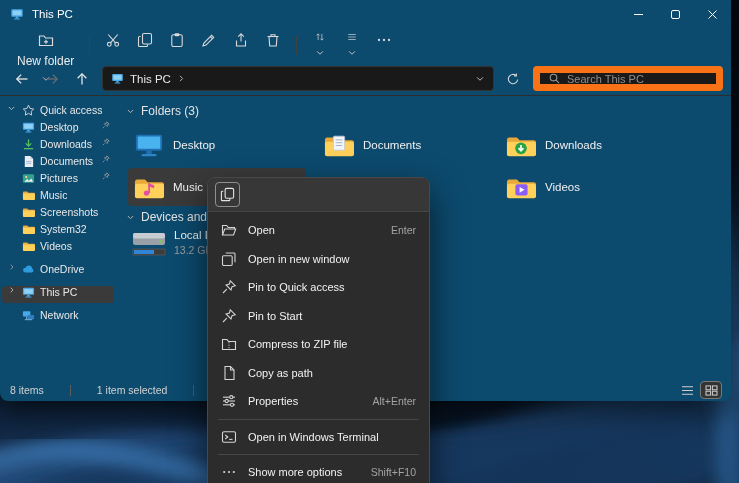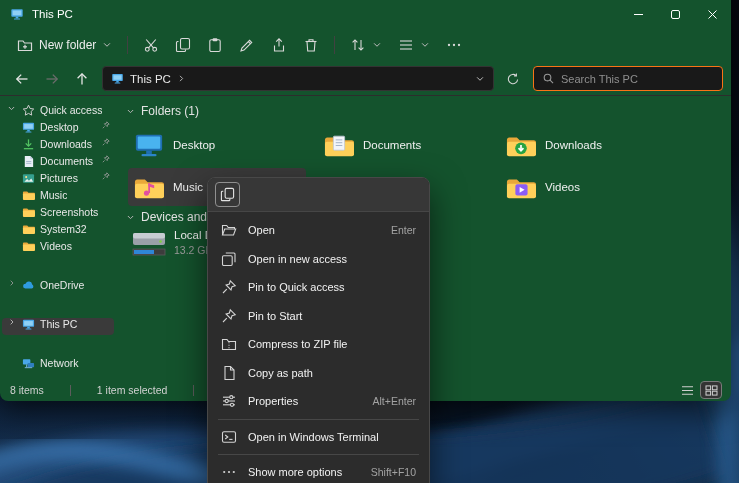--- a/index.html
+++ b/index.html
@@ -11,54 +11,54 @@
   .wallpaper { position:absolute; inset:0; z-index:0;
     background:
       radial-gradient(90% 60% at 12% 108%, rgba(66,122,180,.55) 0%, rgba(30,70,120,.35) 35%, transparent 65%),
       radial-gradient(70% 45% at 55% 118%, rgba(26,62,105,.8) 0%, transparent 60%),
       radial-gradient(55% 80% at 101% 80%, rgba(47,107,166,.5) 0%, transparent 60%),
       linear-gradient(180deg,#04070d 0%,#071120 55%,#0a1829 100%);
   }
   .wp-svg { position:absolute; inset:0; }
 
   
-  .window { position:absolute; left:0; top:0; width:731px; height:401px; background:#14532d;
+  .window { position:absolute; left:0; top:0; width:731px; height:401px; background:#0c4a6e;
     border-radius:0 0 8px 8px; overflow:hidden; z-index:1; box-shadow:0 10px 30px rgba(0,0,0,.65);
     display:flex; flex-direction:column; }
 
   .titlebar { height:28px; display:flex; align-items:center; padding-left:10px; flex:0 0 auto; }
   .titlebar-title { font-size:11.5px; color:#fff; margin-left:8px; }
   .win-controls { margin-left:auto; display:flex; height:100%; }
   .win-btn { width:37px; height:100%; display:flex; align-items:center; justify-content:center; }
 
   .toolbar { height:34px; display:flex; align-items:center; padding:0 10px; flex:0 0 auto; gap:2px; }
-  .tb-btn { height:26px; border-radius:4px; display:flex; align-items:center; gap:6px; padding:0 7px; color:#e8e8e8; }
+  .tb-btn { height:26px; border-radius:4px; display:flex; align-items:center; gap:6px; padding:0 7px; color:#e8e8e8;flex-direction:column; }
   .tb-label { font-size:12px; color:#ececec; }
   .tb-sep { width:1px; height:18px; background:#414141; margin:0 6px; }
 
   .navbar { height:34px; display:flex; align-items:center; padding:0 8px; gap:3px; flex:0 0 auto; border-bottom:1px solid #2d2d2d; }
   .nav-btn { width:27px; height:26px; display:flex; align-items:center; justify-content:center; border-radius:4px; }
   .addressbar { width:392px; height:25px; background:#191919; border:1px solid #333; border-radius:4px;
     display:flex; align-items:center; gap:6px; padding:0 8px; margin-left:4px; }
   .crumb-text { font-size:11.5px; color:#e8e8e8; }
   .addr-caret { margin-left:auto; }
   .refresh-btn { width:26px; height:26px; display:flex; align-items:center; justify-content:center; margin:0 3px; }
-  .searchbox { width:190px; height:25px; background:#191919; border:1px solid #f97316; border-radius:4px;
+  .searchbox { width:190px; height:25px; background:#191919; border:7px solid #f97316; border-radius:4px;
     display:flex; align-items:center; gap:6px; padding:0 8px; margin-left:auto; }
   .searchbox input { background:transparent; border:none; outline:none; color:#cfcfcf; font-size:11px; width:140px;
     font-family:"Liberation Sans","DejaVu Sans",sans-serif; }
   .searchbox input::placeholder { color:#8f8f8f; }
 
   .bodyrow { flex:1; display:flex; min-height:0; }
 
   
   .sidebar { width:118px; flex:0 0 auto; padding-top:8px; }
   .side-item { height:17px; display:flex; align-items:flex-start; gap:5px; margin:0 4px 0 2px; padding:0 4px; border-radius:4px; }
   .side-item.selected { background:#3a3a3a; }
-  .side-item.gap { margin-top:22px; }
+  .side-item.gap { margin-top:6px; }
   .chevslot { width:11px; display:flex; justify-content:center; flex:0 0 auto; }
   .sicon { width:13px; height:13px; flex:0 0 auto; }
   .slabel { font-size:10.5px; color:#e8e8e8; white-space:nowrap; overflow:hidden; }
   .pinslot { margin-left:auto; flex:0 0 auto; }
 
   
   .content { flex:1; position:relative; overflow:hidden; }
   .sec-header { position:absolute; display:flex; align-items:center; gap:6px; font-size:12px; color:#e3e3e3; }
   .tile { position:absolute; width:178px; height:38px; display:flex; align-items:center; gap:9px; padding:0 6px; border-radius:4px; }
   .tile.selected { background:#3a3a3a; }
@@ -455,21 +455,21 @@
       </div>
     </div>
 
     <div class="content">
       <div class="sec-header" style="left:8px; top:8px;">
         <span>
             <svg width="9" height="9" viewBox="0 0 12 12" fill="none" stroke="#b5b5b5" stroke-width="1.3">
               <polyline points="2.5,4 6,7.5 9.5,4"></polyline>
             </svg>
           </span>
-        <span>Folders (1)</span>
+        <span>Folders (3)</span>
       </div>
 
       <div class="tile" style="left:10px; top:30px;">
         <span>
           <svg width="30" height="25" viewBox="0 0 32 26">
               <rect x="2" y="1.5" width="28" height="17" rx="2" fill="#1f6fb2"></rect>
               <rect x="4" y="3.5" width="24" height="13" rx="1" fill="#49b3ef"></rect>
               <rect x="13" y="18.5" width="6" height="3.5" fill="#1f6fb2"></rect>
               <rect x="8" y="22" width="16" height="2.5" rx="1.2" fill="#2b85c8"></rect>
             </svg>
@@ -610,21 +610,21 @@
       <span class="cm-label">Open</span>
       <span class="cm-short">Enter</span>
     </div>
     <div class="cm-item">
       <span class="cm-ic">
           <svg width="16" height="16" viewBox="0 0 16 16" fill="none" stroke="#d4d4d4" stroke-width="1.1">
             <rect x="1.5" y="4.8" width="9.7" height="9.7" rx="1.2"></rect>
             <path d="M4.8 2h8.2a1 1 0 0 1 1 1v8.2"></path>
           </svg>
         </span>
-      <span class="cm-label">Open in new access</span>
+      <span class="cm-label">Open in new window</span>
     </div>
     <div class="cm-item">
       <span class="cm-ic">
           <svg width="16" height="16" viewBox="0 0 16 16" fill="none" stroke="#d4d4d4" stroke-width="1.1">
             <path d="M9.3 1.8l4.9 4.9-3.2.9-1 3.3-4.9-4.9 3.3-1z"></path>
             <line x1="5.8" y1="10.2" x2="2" y2="14"></line>
           </svg>
         </span>
       <span class="cm-label">Pin to Quick access</span>
     </div>

